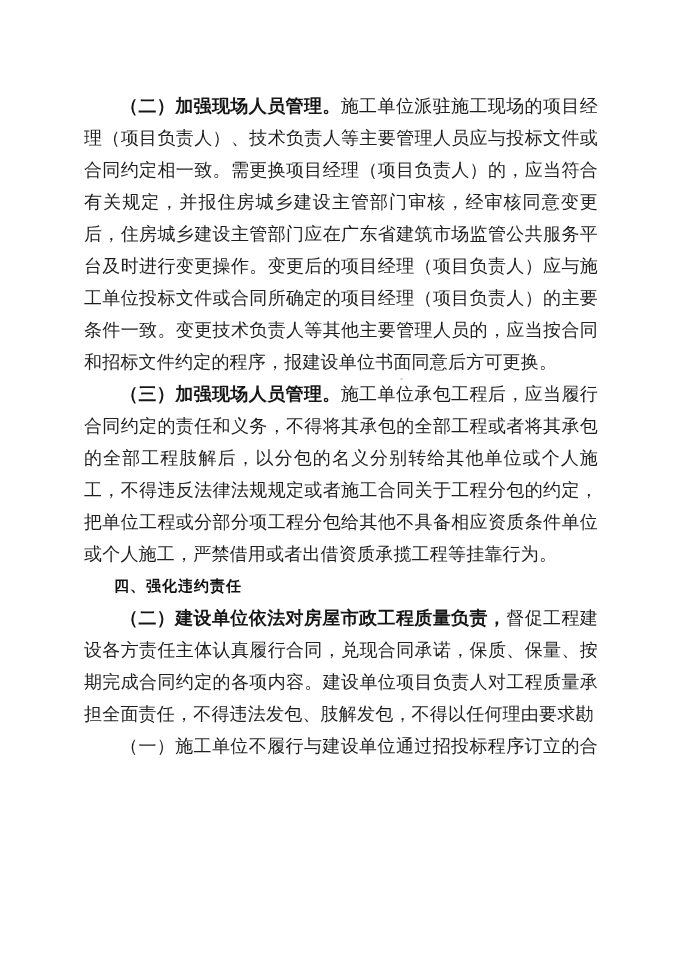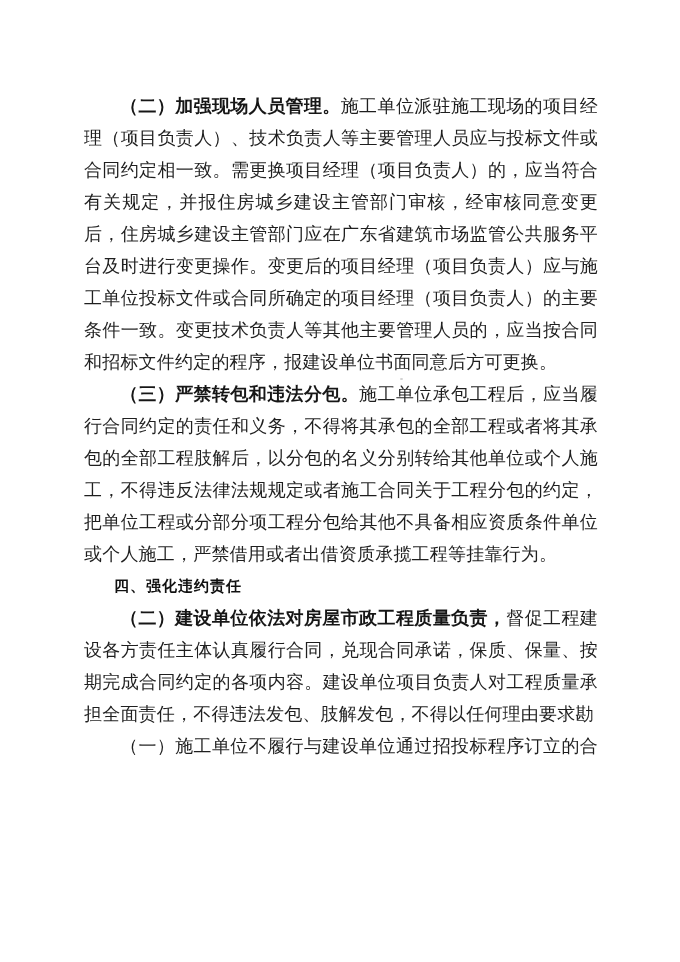--- a/index.html
+++ b/index.html
@@ -64,21 +64,21 @@
   .speck-3 { left: 424px; top: 431px; width: 2px; height: 2px; }
 </style>
 </head>
 <body>
 
 <div class="page">
   <div class="text-block">
 
     <p class="para"><span class="lead">（二）加强现场人员管理。</span><span>施工单位派驻施工现场的项目经理（项目负责人）、技术负责人等主要管理人员应与投标文件或合同约定相一致。需更换项目经理（项目负责人）的，应当符合有关规定，并报住房城乡建设主管部门审核，经审核同意变更后，住房城乡建设主管部门应在广东省建筑市场监管公共服务平台及时进行变更操作。变更后的项目经理（项目负责人）应与施工单位投标文件或合同所确定的项目经理（项目负责人）的主要条件一致。变更技术负责人等其他主要管理人员的，应当按合同和招标文件约定的程序，报建设单位书面同意后方可更换。</span></p>
 
-    <p class="para"><span class="lead">（三）严禁转包和违法分包。</span><span>施工单位承包工程后，应当履行合同约定的责任和义务，不得将其承包的全部工程或者将其承包的全部工程肢解后，以分包的名义分别转给其他单位或个人施工，不得违反法律法规规定或者施工合同关于工程分包的约定，把单位工程或分部分项工程分包给其他不具备相应资质条件单位或个人施工，严禁借用或者出借资质承揽工程等挂靠行为。</span></p>
+    <p class="para"><span class="lead">（三）加强现场人员管理。</span><span>施工单位承包工程后，应当履行合同约定的责任和义务，不得将其承包的全部工程或者将其承包的全部工程肢解后，以分包的名义分别转给其他单位或个人施工，不得违反法律法规规定或者施工合同关于工程分包的约定，把单位工程或分部分项工程分包给其他不具备相应资质条件单位或个人施工，严禁借用或者出借资质承揽工程等挂靠行为。</span></p>
 
     <h2 class="section-heading">四、强化违约责任</h2>
 
     <p class="para"><span class="lead">（二）建设单位依法对房屋市政工程质量负责，</span><span>督促工程建设各方责任主体认真履行合同，兑现合同承诺，保质、保量、按期完成合同约定的各项内容。建设单位项目负责人对工程质量承担全面责任，不得违法发包、肢解发包，不得以任何理由要求勘</span></p>
 
     <p class="para"><span>（一）施工单位不履行与建设单位通过招投标程序订立的合同的，履约保证金不予退还，给建设单位造成的损失超过履约保证金数额的，还应当对超过部分予以赔偿；没有提交履约保证金的，应当对建设单位损失承担赔偿责任。</span></p>
 
   </div>
 
   <div class="page-number">- 3 -</div>

